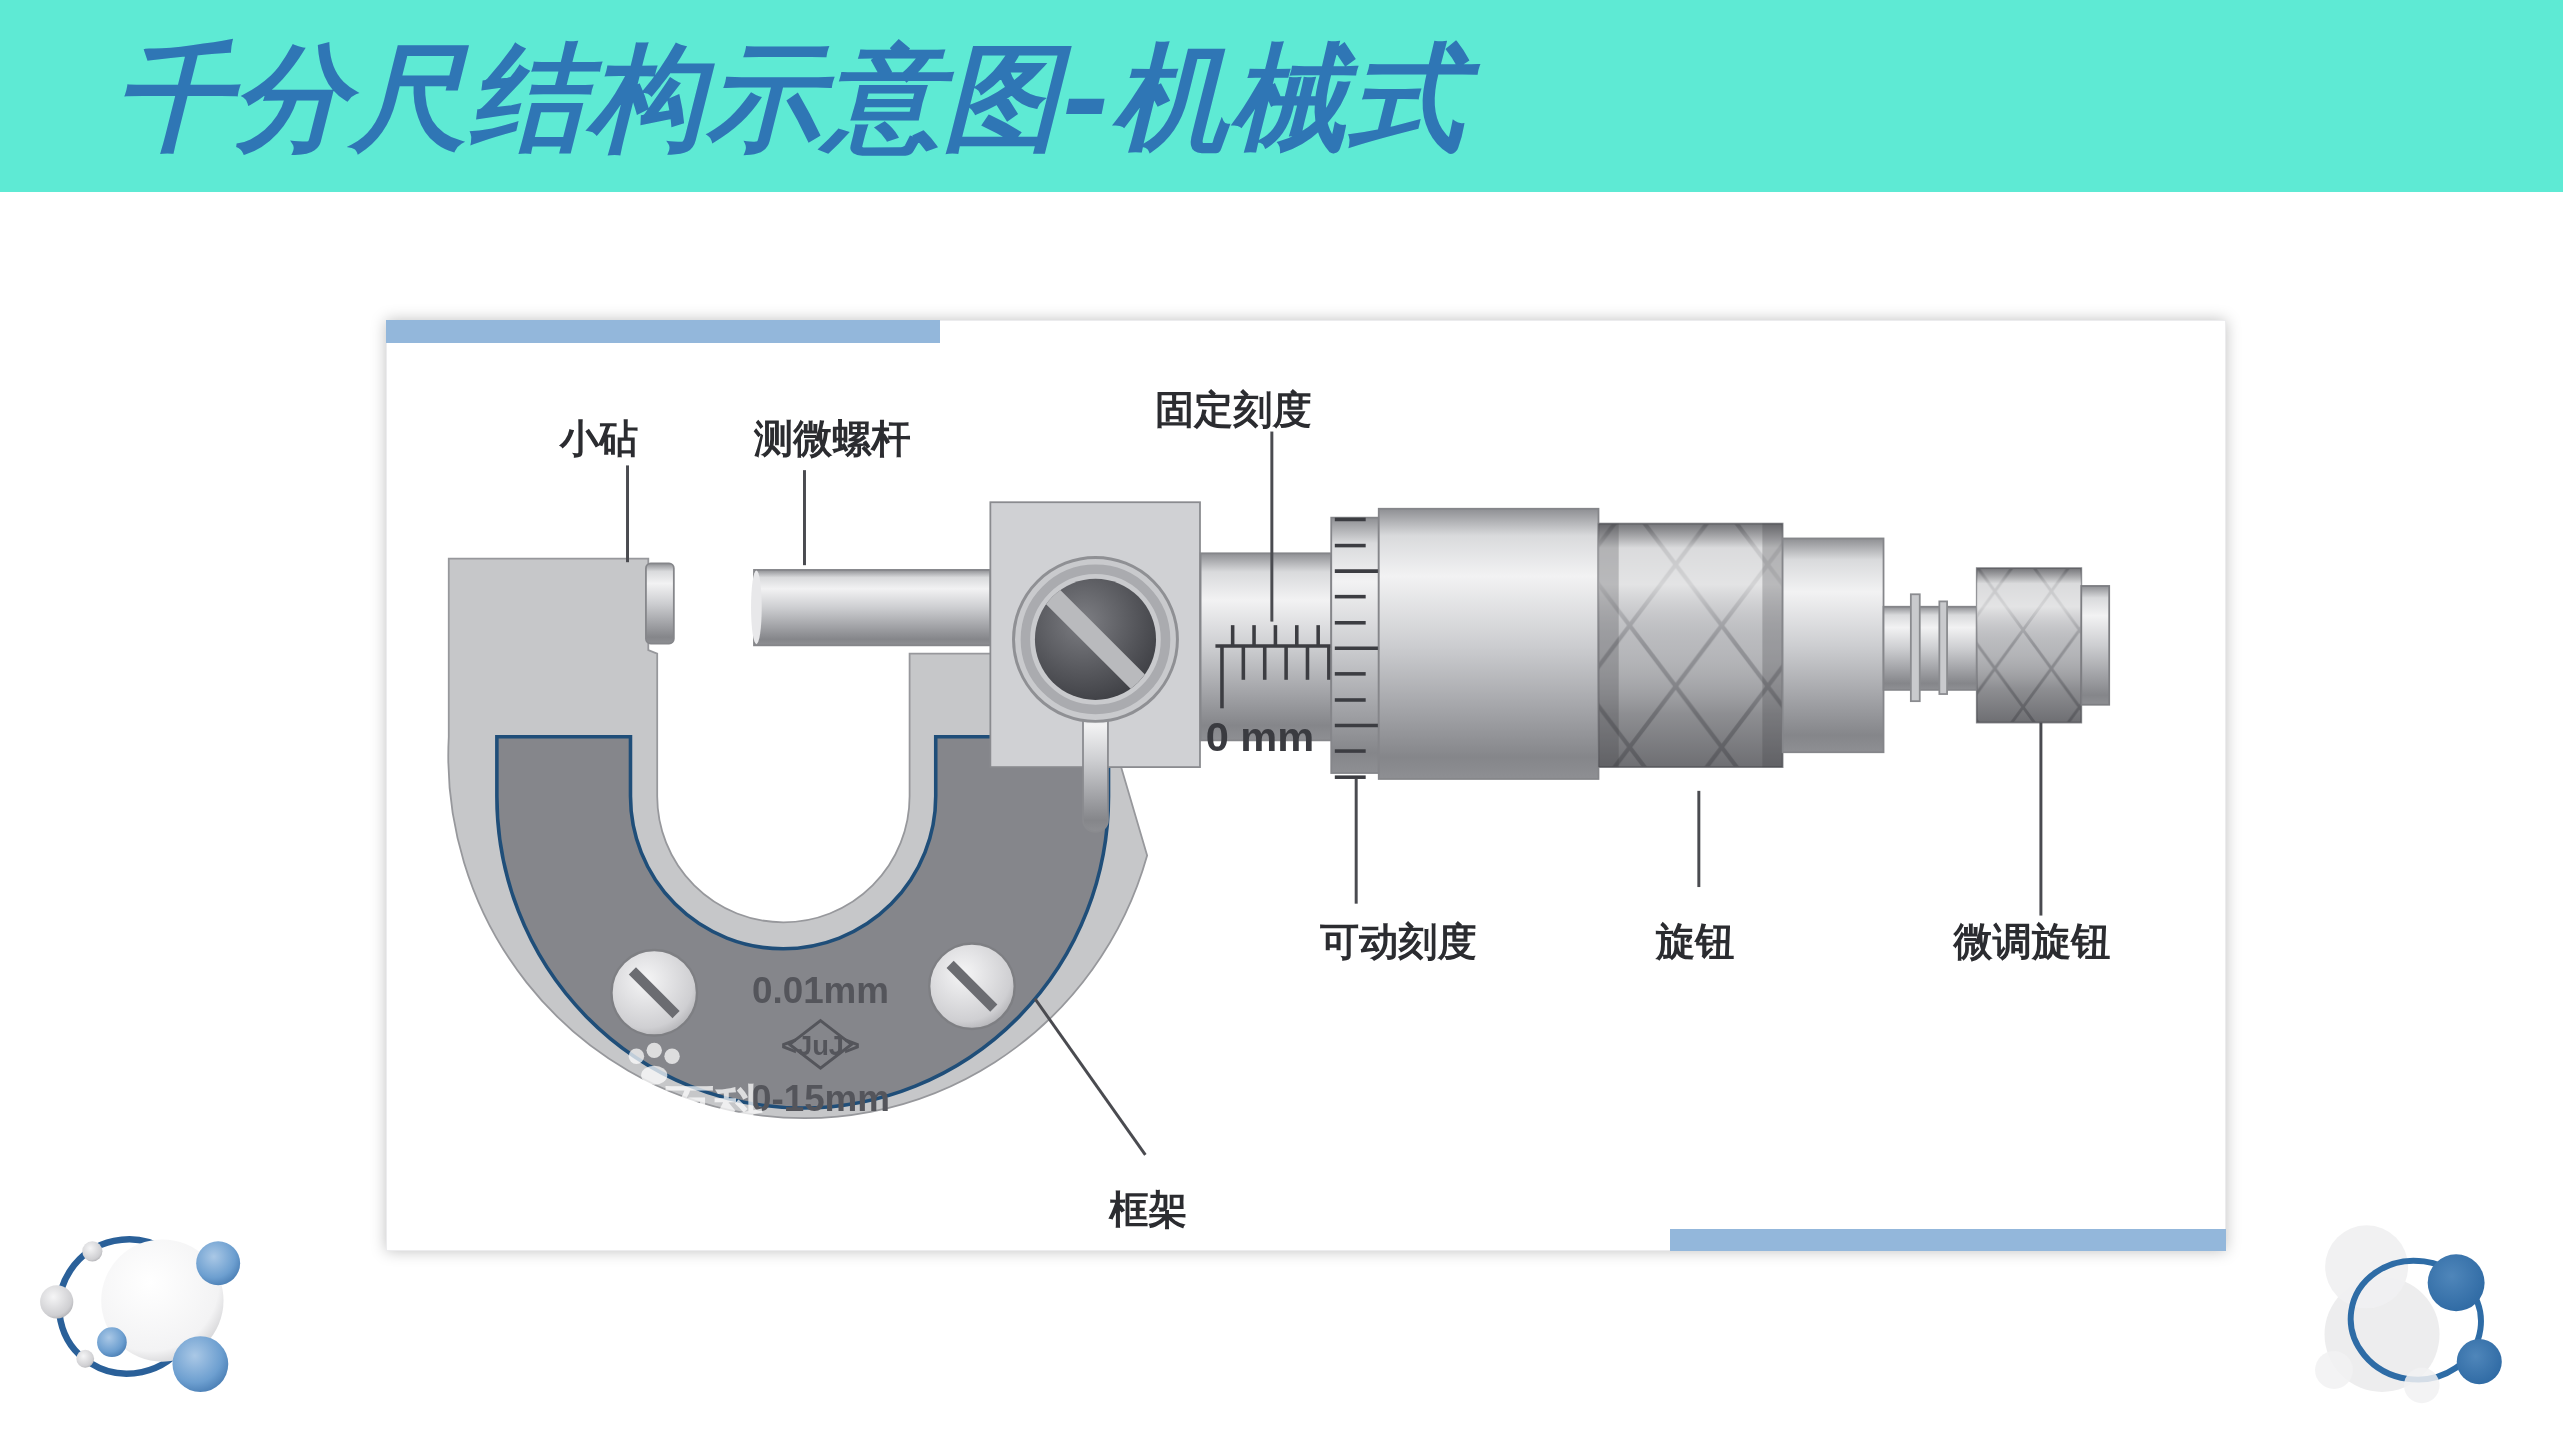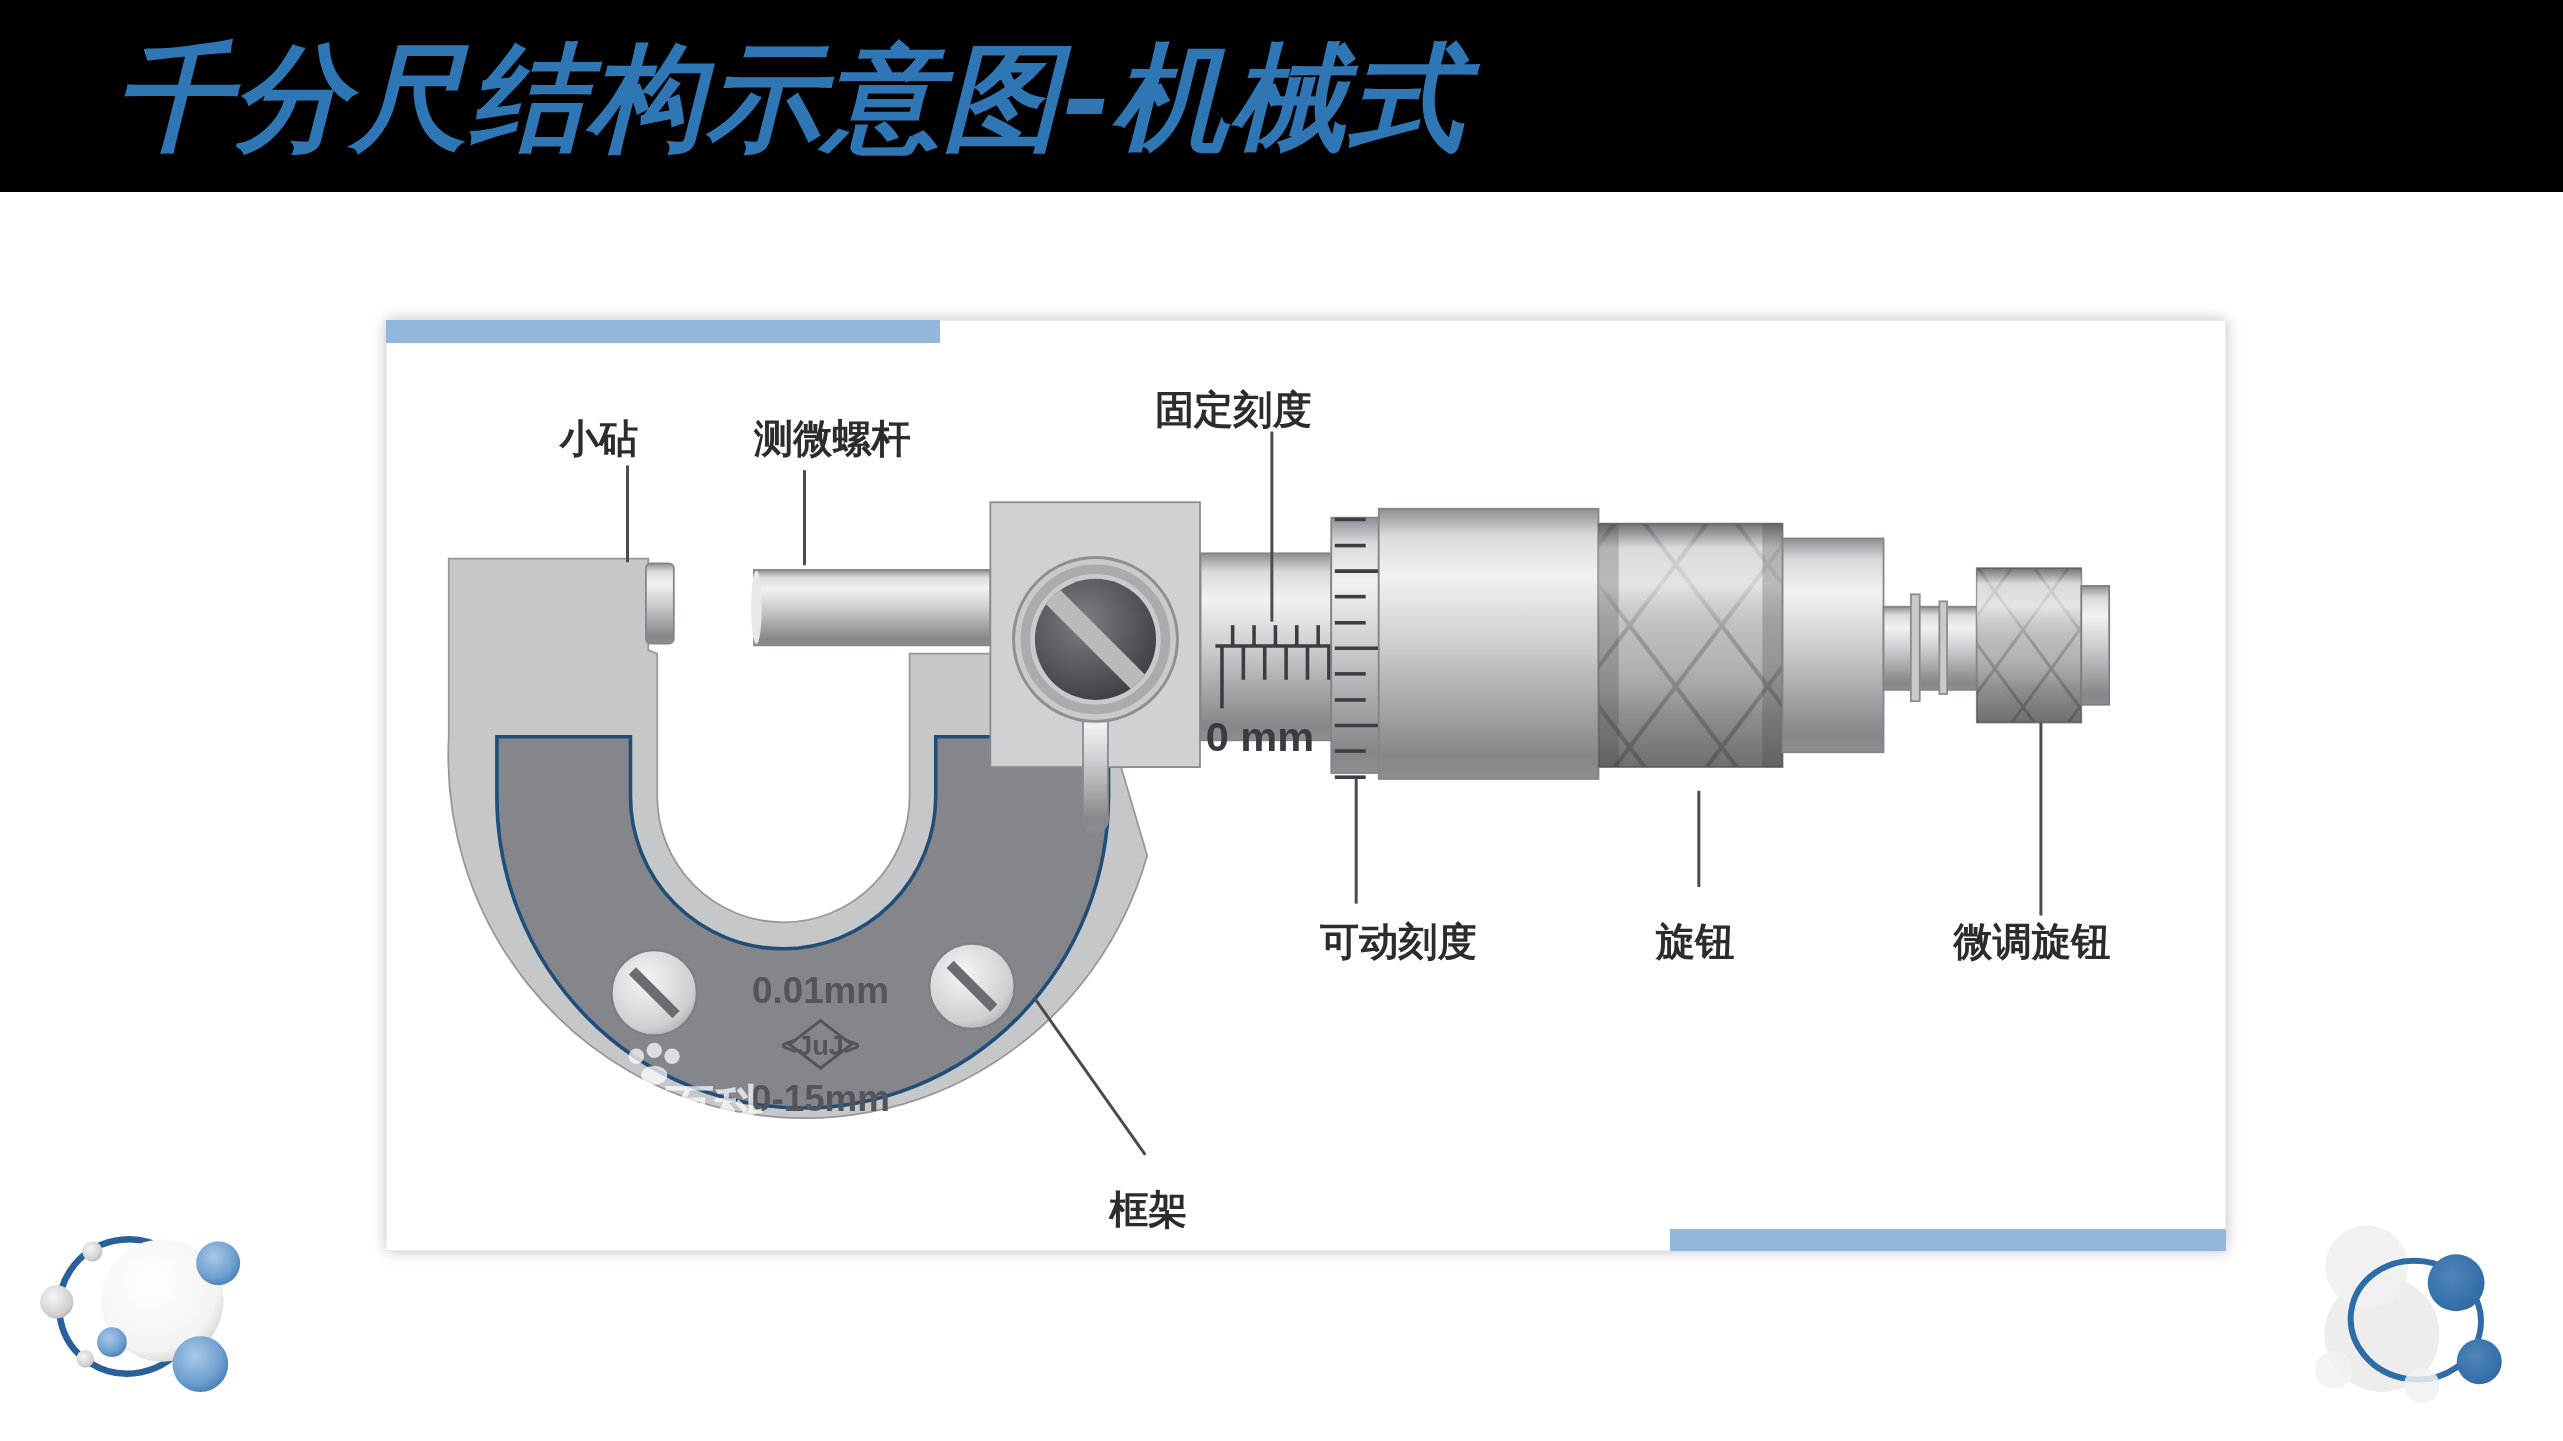--- a/index.html
+++ b/index.html
@@ -1,17 +1,17 @@
 <!DOCTYPE html>
 <html style="font-size:9.5px"><head>
 <meta charset="utf-8">
 <style>
   html,body{margin:0;padding:0;overflow:hidden;background:#ffffff;}
   body{width:2563px;height:1442px;position:relative;font-family:"Liberation Sans",sans-serif;}
-  .header-band{position:absolute;left:0;top:0;width:2563px;height:192px;background:#000000;}
+  .header-band{position:absolute;left:0;top:0;width:2563px;height:192px;background:#5eead4;}
   .slide-title{position:absolute;left:114px;top:10.7px;width:2316px;height:172px;
     font-family:"DejaVu Serif",serif;font-style:italic;font-weight:bold;
     font-size:116px;line-height:172px;color:#2f76b5;letter-spacing:2.4px;white-space:nowrap;}
   .content-panel{position:absolute;left:386px;top:320px;width:1838px;height:929px;
     background:#ffffff;box-shadow:0 0 14.2px rgba(0,0,0,0.25);border:0.6px solid #ececee;}
   .accent-bar{position:absolute;background:#93b7db;}
   .bar-tl{left:-0.6px;top:-0.6px;width:554px;height:22.6px;}
   .bar-br{right:-0.6px;bottom:-0.6px;width:556px;height:21.4px;}
   .diagram-svg{position:absolute;left:0;top:0;width:1838px;height:929px;}
   .logo{position:absolute;}

